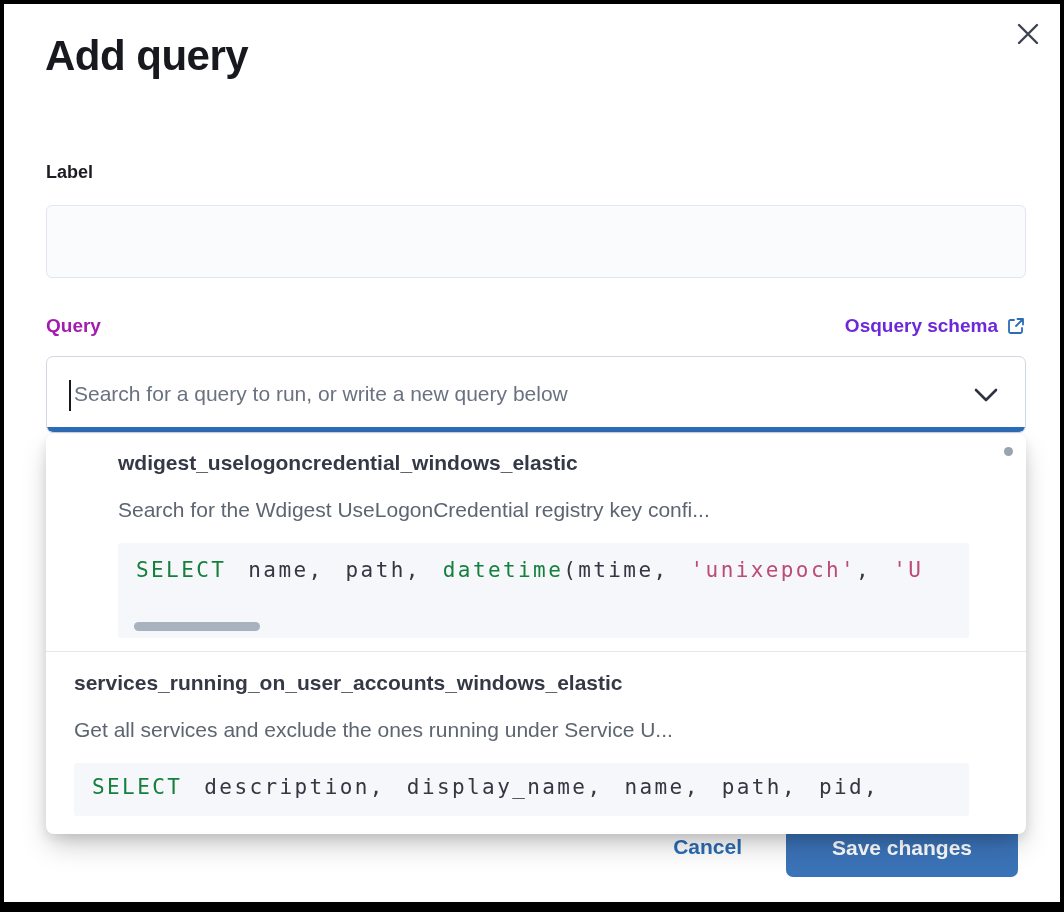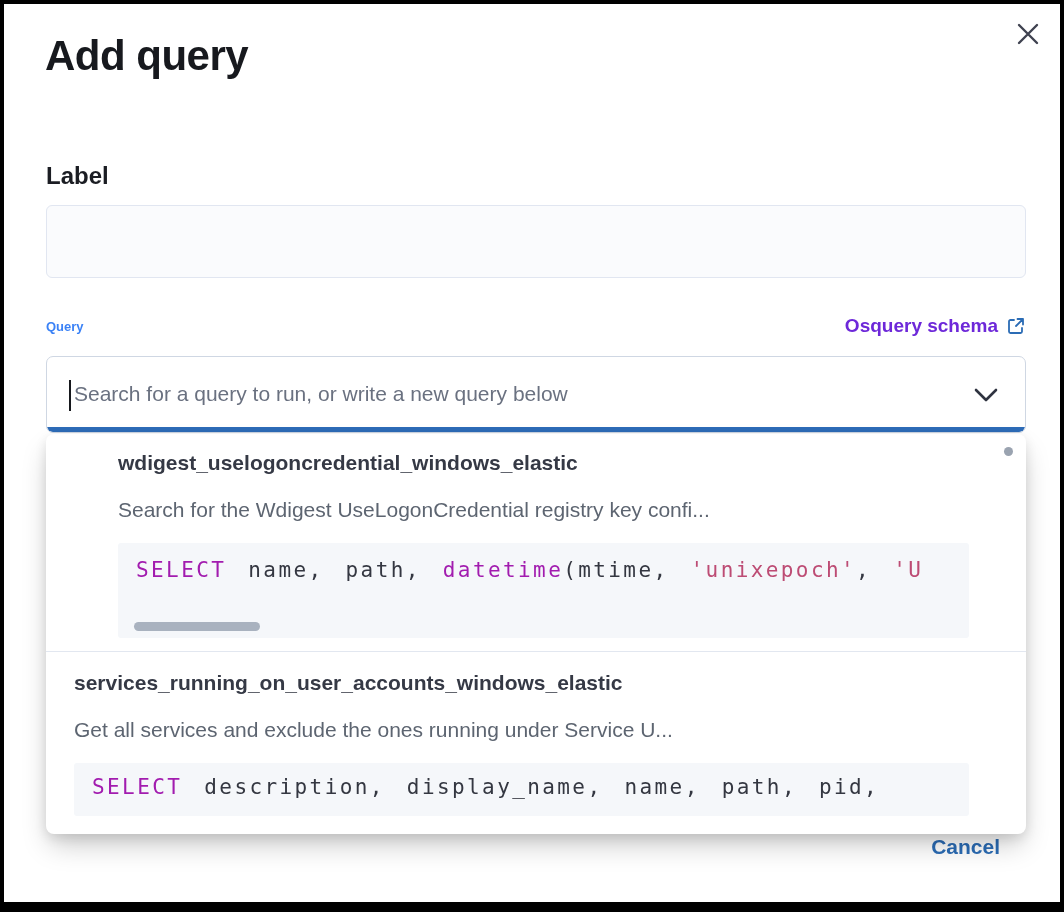--- a/index.html
+++ b/index.html
@@ -7,28 +7,28 @@
   .screen{position:relative;width:1064px;height:912px;background:#000;}
   .modal{position:absolute;left:4px;top:4px;right:4px;bottom:10px;background:#fff;overflow:hidden;}
 
   
   .close{position:absolute;top:16px;right:18px;width:28px;height:28px;background:none;border:none;cursor:pointer;padding:0;}
 
   
   h1{position:absolute;left:41px;top:28px;margin:0;font-size:42px;font-weight:700;color:#17191e;letter-spacing:-0.5px;text-align:right;}
 
   
-  .field-label{position:absolute;left:42px;top:158px;font-size:24px;font-weight:700;color:#1b1d23;}
+  .field-label{position:absolute;left:42px;top:158px;font-size:18px;font-weight:700;color:#1b1d23;}
   .label-input{position:absolute;left:42px;top:201px;width:980px;height:73px;box-sizing:border-box;
     background:#fafbfd;border:1px solid #e1e6f1;border-radius:6px;resize:none;outline:none;
     font-family:"Liberation Sans",sans-serif;font-size:20px;padding:10px 14px;color:#343741;}
 
   
   .query-row{position:absolute;left:42px;top:311px;width:980px;display:flex;justify-content:space-between;align-items:center;}
-  .query-label{font-size:13px;font-weight:700;color:#3b82f6;}
+  .query-label{font-size:19px;font-weight:700;color:#a21caf;}
   .schema-link{display:flex;align-items:center;gap:8px;font-size:19px;font-weight:700;color:#6d28d9;text-decoration:none;cursor:pointer;}
 
   
   .combobox{position:absolute;left:42px;top:352px;width:980px;height:77px;box-sizing:border-box;background:#fff;
     border:1px solid #cfd7e3;border-radius:7px;overflow:hidden;}
   .combobox::after{content:"";position:absolute;left:0;right:0;bottom:0;height:5px;background:#2e6cb8;border-radius:0 0 6px 6px;}
   .caret{position:absolute;left:22px;top:23px;width:2px;height:31px;background:#16181d;}
   .combo-input{position:absolute;left:25px;top:0;width:860px;height:72px;border:none;outline:none;background:transparent;
     font-family:"Liberation Sans",sans-serif;font-size:21px;color:#404040;}
   .combo-input::placeholder{color:#6a7180;opacity:1;}
@@ -51,21 +51,21 @@
     white-space:nowrap;overflow:hidden;}
   .opt-desc{font-size:21px;color:#5d6571;line-height:26px;margin-bottom:20px;white-space:nowrap;overflow:hidden;}
   .divider{height:1px;background:#e2e7f0;}
 
   .code-block{position:relative;background:#f5f7fa;border-radius:3px;overflow:hidden;}
   .code-block.tall{height:95px;}
   .code-block.short{height:53px;}
   .sql{font-family:"DejaVu Sans Mono",monospace;font-size:21px;letter-spacing:2.4px;word-spacing:7px;
     color:#343741;white-space:nowrap;overflow:hidden;padding:15px 0 0 18px;}
   .code-block.short .sql{padding-top:12px;}
-  .tok-keyword{color:#a21caf;}
+  .tok-keyword{color:#15803d;}
   .tok-string{color:#bd4c74;}
   .hthumb{position:absolute;left:16px;bottom:7px;width:126px;height:9px;border-radius:5px;background:#a9b2bf;}
 </style>
 </head>
 <body>
 
 <div class="screen">
   <div class="modal">
 
     <button class="close" aria-label="Close">
@@ -93,20 +93,21 @@
     <div class="combobox">
       <div class="caret"></div>
       <input class="combo-input" type="text" placeholder="Search for a query to run, or write a new query below" style="">
       <svg class="chevron" width="26" height="16" viewBox="0 0 26 16">
         <path d="M3 3 L13 13 L23 3" stroke="#2f3340" stroke-width="2.6" fill="none" stroke-linecap="round" stroke-linejoin="round"></path>
       </svg>
     </div>
 
     <div class="footer">
       <button class="cancel">Cancel</button>
+      <button class="save">Save changes</button>
     </div>
 
     <div class="dropdown">
       <div class="scroll-dot"></div>
 
       <div class="option">
         <div class="opt-title">wdigest_uselogoncredential_windows_elastic</div>
         <div class="opt-desc">Search for the Wdigest UseLogonCredential registry key confi...</div>
         <div class="code-block tall">
           <div class="sql"><span class="tok-keyword">SELECT</span><span> name, path, </span><span class="tok-keyword">datetime</span><span>(mtime, </span><span class="tok-string">'unixepoch'</span><span>, </span><span class="tok-string">'U</span></div>

